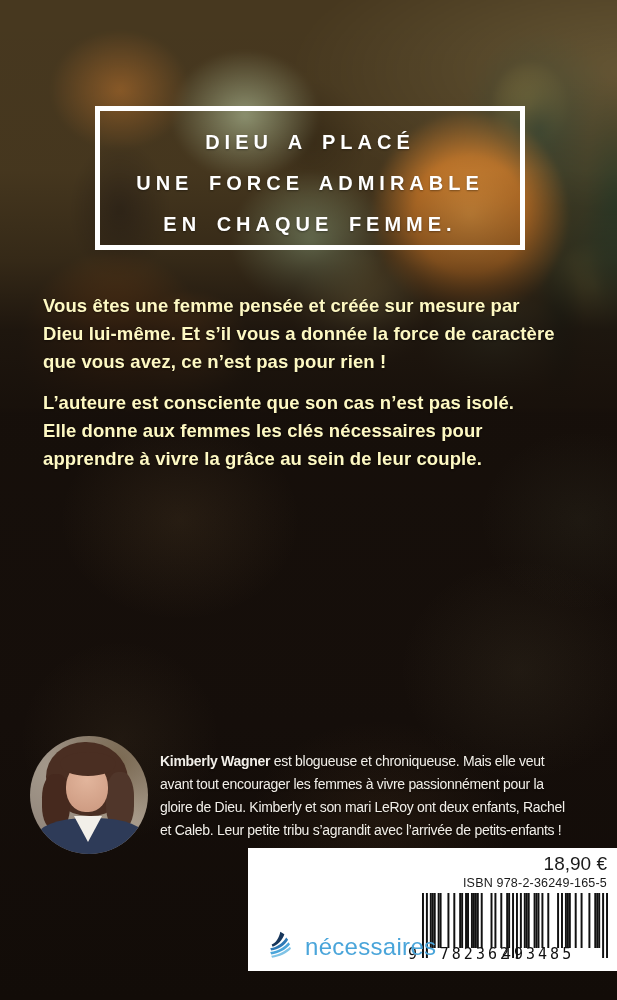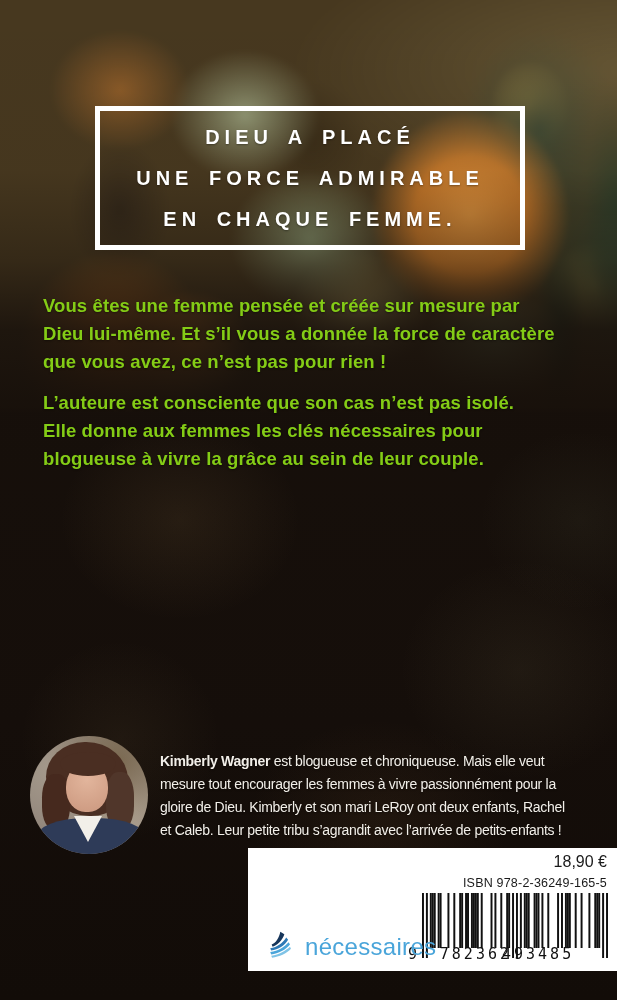--- a/index.html
+++ b/index.html
@@ -50,28 +50,28 @@
       radial-gradient(closest-side, rgba(170,160,110,.08), rgba(170,160,110,0)),
       radial-gradient(closest-side, rgba(160,110,60,.09), rgba(160,110,60,0)),
       radial-gradient(closest-side, rgba(140,150,110,.07), rgba(140,150,110,0)),
       radial-gradient(closest-side, rgba(190,160,100,.07), rgba(190,160,100,0));
     background-position:60px 420px, 400px 560px, 250px 720px, 480px 430px, 20px 640px;
     background-size:240px 200px, 240px 220px, 260px 200px, 200px 180px, 200px 200px;}
 
   
   .quote-box{position:absolute;left:95px;top:106px;width:430px;height:144px;
     border:5px solid #ffffff;box-sizing:border-box;
-    display:flex;align-items:center;justify-content:center;}
+    display:flex;align-items:flex-end;justify-content:center;}
   .quote{color:#ffffff;font-weight:bold;font-size:20px;letter-spacing:5px;
     word-spacing:5px;line-height:41px;text-align:center;white-space:pre-line;
     text-shadow:0 1px 2px rgba(0,0,0,.35);}
 
   
   .body-copy{position:absolute;left:43px;top:292px;width:546px;}
-  .body-copy p{margin:0 0 13px;color:#84cc16;font-size:18.5px;line-height:28px;
+  .body-copy p{margin:0 0 13px;color:#fef9c3;font-size:18.5px;line-height:28px;
     font-weight:bold;letter-spacing:.1px;white-space:pre-line;
     text-shadow:0 1px 2px rgba(0,0,0,.4);}
 
   
   .photo{position:absolute;left:30px;top:736px;width:118px;height:118px;border-radius:50%;
     overflow:hidden;background:
       radial-gradient(circle at 75% 20%, #7b6a52, rgba(123,106,82,0) 55%),
       radial-gradient(circle at 20% 30%, #a59a8c, rgba(165,154,140,0) 60%),
       radial-gradient(circle at 80% 60%, #b7aa99, rgba(183,170,153,0) 55%),
       #8d8177;}
@@ -84,21 +84,21 @@
   .jacket{position:absolute;left:6px;top:82px;width:110px;height:44px;border-radius:45% 45% 0 0;background:#2e3b58;}
   .collar{position:absolute;left:44px;top:80px;width:28px;height:26px;background:#f2efe9;
     clip-path:polygon(0 0,100% 0,50% 100%);}
   .bio{position:absolute;left:160px;top:736px;width:450px;color:#f2efe9;
     font-size:14px;letter-spacing:-.3px;line-height:23px;white-space:pre-line;
     text-shadow:0 1px 2px rgba(0,0,0,.4);}
   .bio b{font-weight:bold;margin-top:45px;}
 
   
   .sales{position:absolute;left:248px;top:848px;width:369px;height:123px;background:#ffffff;}
-  .price{position:absolute;right:10px;top:5px;font-size:16px;color:#1a1a1a;}
+  .price{position:absolute;right:10px;top:5px;font-size:19px;color:#1a1a1a;}
   .isbn{position:absolute;right:10px;top:28px;font-size:12.5px;letter-spacing:.2px;color:#1a1a1a;}
   .barcode{position:absolute;right:9px;top:45px;width:200px;height:73px;}
   .barcode svg{position:absolute;left:14px;top:0;width:186px;height:73px;}
   .bc-digit{position:absolute;font-family:"DejaVu Sans Mono",monospace;font-size:15px;color:#111;}
   .bc-first{left:0;top:52px;}
   .bc-g1{left:20px;top:52px;width:84px;text-align:right;letter-spacing:3px;}
   .bc-g2{left:94px;top:52px;width:68px;text-align:right;letter-spacing:3px;}
   .logo{position:absolute;left:18px;bottom:12px;display:flex;align-items:flex-end;gap:7px;}
   .logo-text{color:#4aa5da;font-size:24px;letter-spacing:.3px;line-height:1;}
 </style>
@@ -116,35 +116,35 @@
 UNE FORCE ADMIRABLE
 EN CHAQUE FEMME.</div>
   </div>
 
   <div class="body-copy">
     <p>Vous êtes une femme pensée et créée sur mesure par
 Dieu lui-même. Et s’il vous a donnée la force de caractère
 que vous avez, ce n’est pas pour rien !</p>
     <p>L’auteure est consciente que son cas n’est pas isolé.
 Elle donne aux femmes les clés nécessaires pour
-blogueuse à vivre la grâce au sein de leur couple.</p>
+apprendre à vivre la grâce au sein de leur couple.</p>
   </div>
 
   <div class="photo">
     <div class="hair" style="position:absolute;left:16px;top:6px;width:82px;height:74px;border-radius:48% 52% 46% 54%;background:#4a2e22;"></div>
     <div style="position:absolute;left:12px;top:38px;width:28px;height:56px;border-radius:42%;background:#46291e;"></div>
     <div style="position:absolute;left:76px;top:36px;width:28px;height:58px;border-radius:42%;background:#50362a;"></div>
     <div class="face"></div>
     <div class="bangs"></div>
     <div class="jacket"></div>
     <div class="collar"></div>
   </div>
 
   <p class="bio"><b>Kimberly Wagner</b><span> est blogueuse et chroniqueuse. Mais elle veut
-mesure tout encourager les femmes à vivre passionnément pour la
+avant tout encourager les femmes à vivre passionnément pour la
 gloire de Dieu. Kimberly et son mari LeRoy ont deux enfants, Rachel
 et Caleb. Leur petite tribu s’agrandit avec l’arrivée de petits-enfants !</span></p>
 
   <div class="sales">
     <div class="price">18,90 €</div>
     <div class="isbn">ISBN 978-2-36249-165-5</div>
 
     <div class="barcode">
       <svg id="bc-svg" viewBox="0 0 95 73" preserveAspectRatio="none">
           <rect x="0" y="0" width="1" height="65" fill="#111"></rect>

